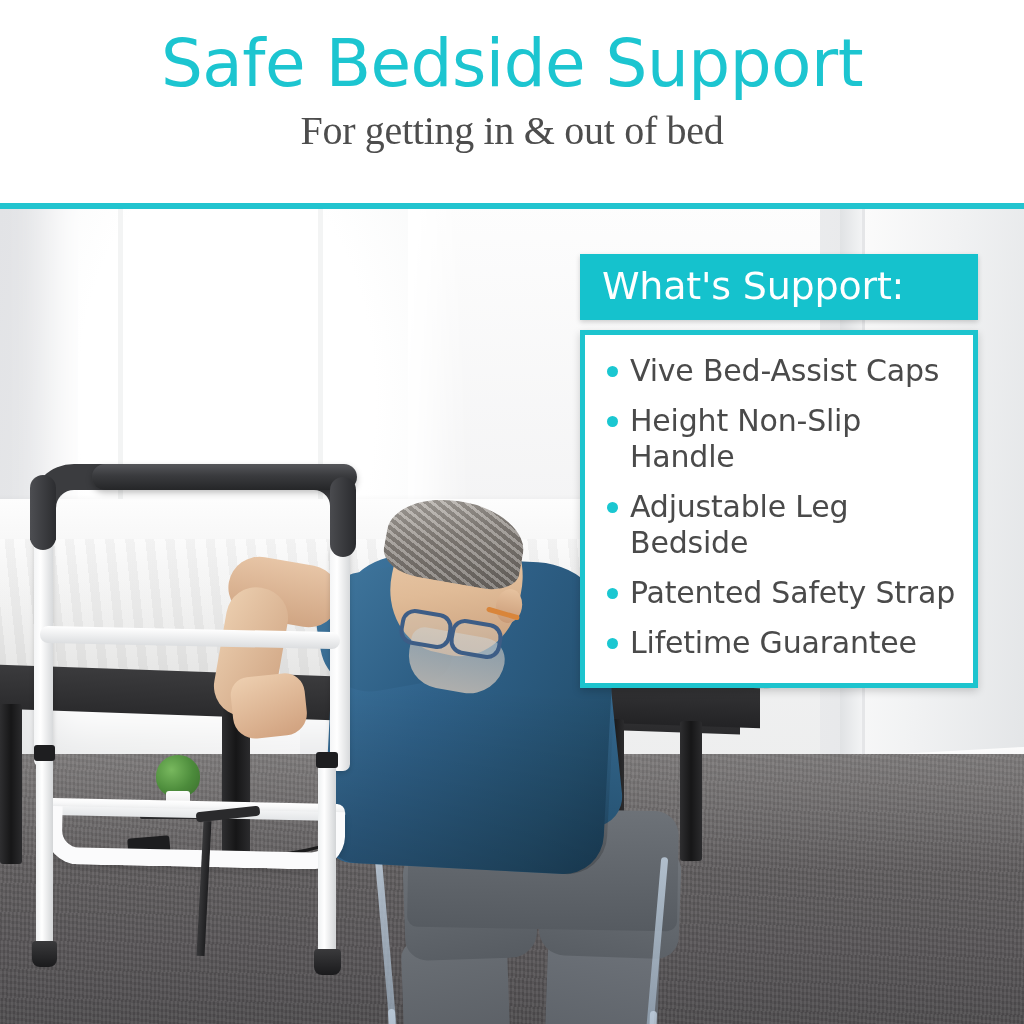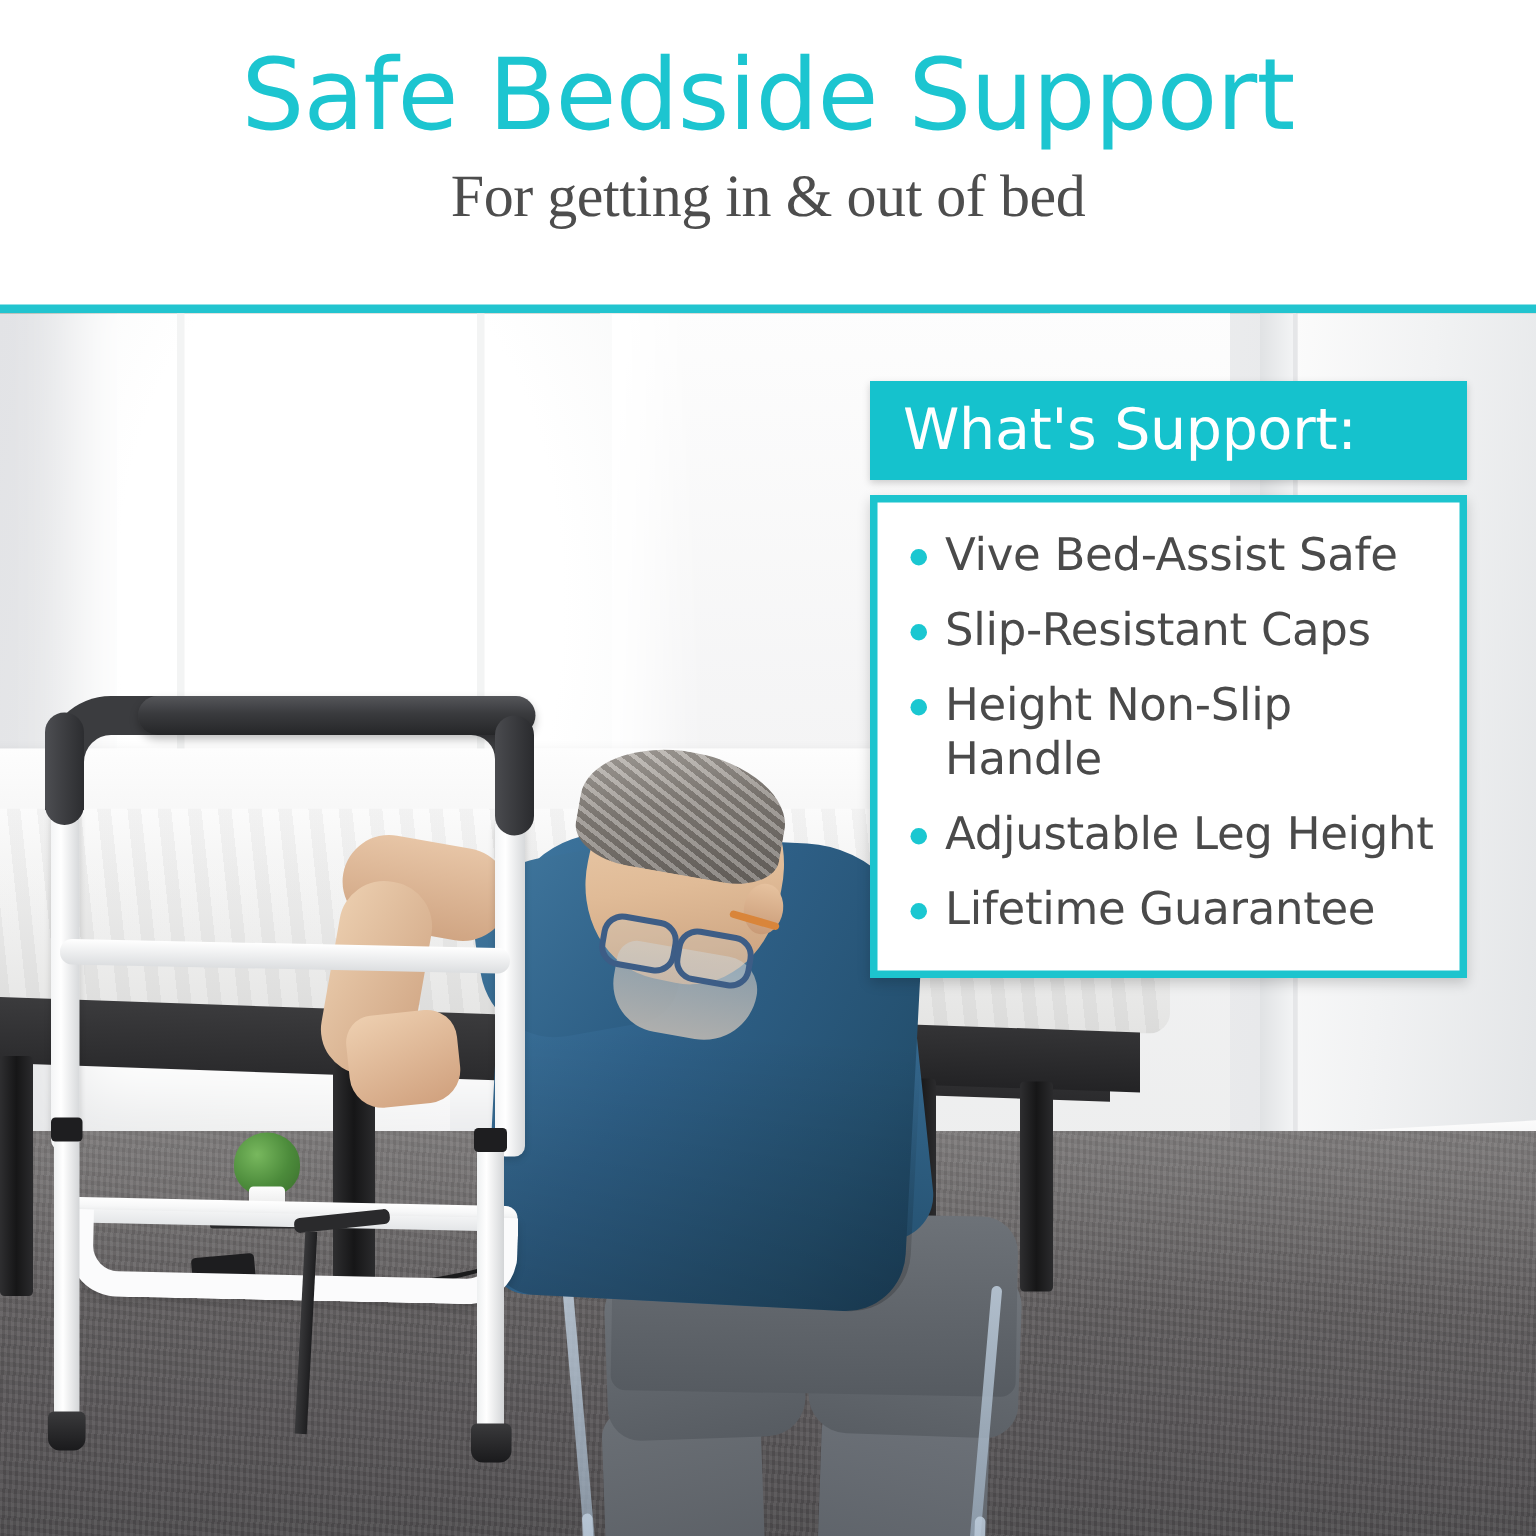--- a/index.html
+++ b/index.html
@@ -492,33 +492,33 @@
   </div>
 
   <div class="callout">
     <div class="callout-header">
       <div class="callout-header-text">What's Support:</div>
     </div>
     <div class="callout-body">
       <ul class="bullets">
         <li class="bullet">
           <span class="dot"></span>
-          <span class="bullet-text">Vive Bed-Assist Safe</span>
-        </li>
-        <li class="bullet">
-          <span class="dot"></span>
-          <span class="bullet-text">Slip-Resistant Caps</span>
+          <span class="bullet-text">Vive Bed-Assist Caps</span>
         </li>
         <li class="bullet">
           <span class="dot"></span>
           <span class="bullet-text">Height Non-Slip Handle</span>
         </li>
         <li class="bullet">
           <span class="dot"></span>
-          <span class="bullet-text">Adjustable Leg Height</span>
+          <span class="bullet-text">Adjustable Leg Bedside</span>
+        </li>
+        <li class="bullet">
+          <span class="dot"></span>
+          <span class="bullet-text">Patented Safety Strap</span>
         </li>
         <li class="bullet">
           <span class="dot"></span>
           <span class="bullet-text">Lifetime Guarantee</span>
         </li>
       </ul>
     </div>
   </div>
 
 </div>

